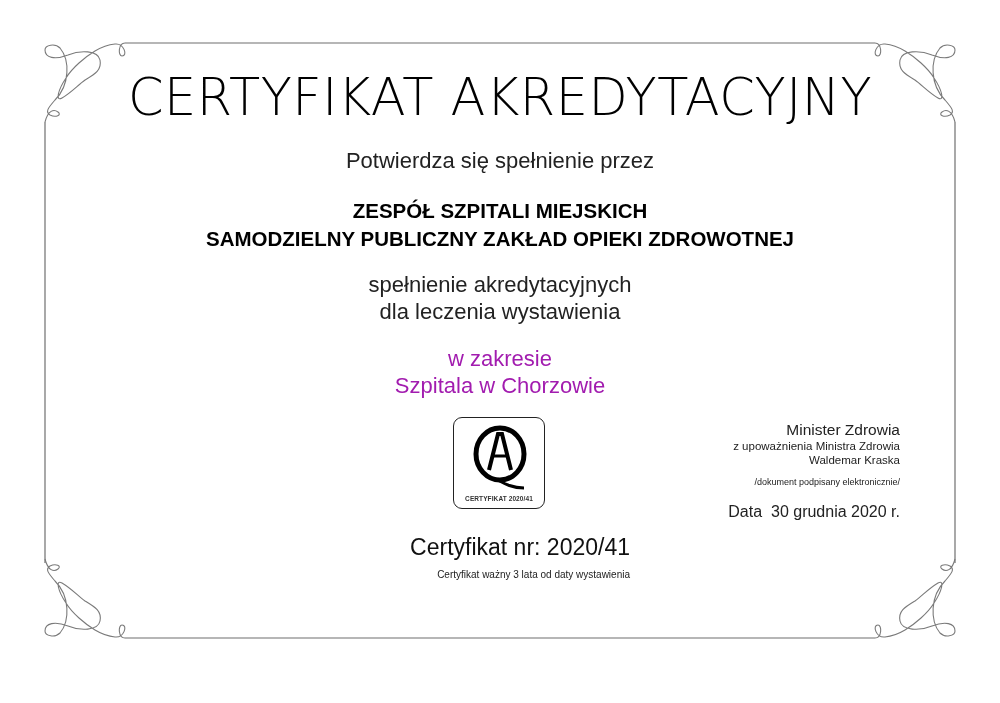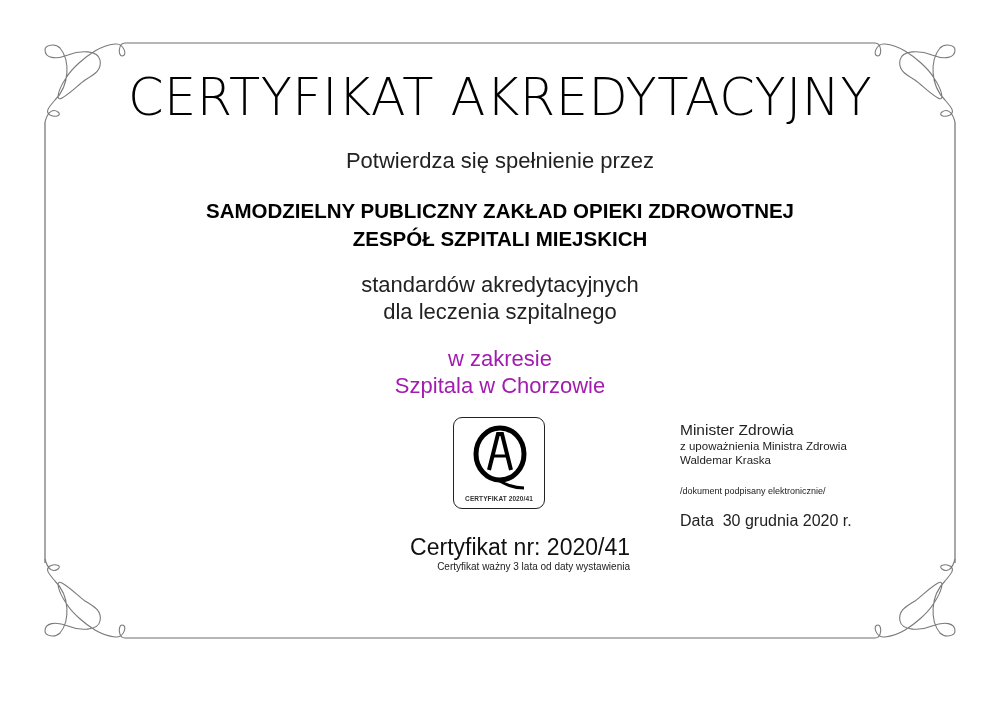--- a/index.html
+++ b/index.html
@@ -13,27 +13,27 @@
   .entity { top:197px; font-size:20.5px; font-weight:bold; color:#000; line-height:28px; }
   .standards { top:271px; font-size:22px; color:#222; line-height:27px; }
   .scope { top:345px; font-size:22px; color:#a21caf; line-height:27px; }
   .logo { position:absolute; left:453px; top:417px; width:92px; height:92px;
           border:1.5px solid #222; border-radius:9px; box-sizing:border-box; }
   .logo svg { position:absolute; left:0; top:0; }
   .logo-caption { position:absolute; left:0; right:0; bottom:6px; text-align:center;
                   font-size:6.5px; font-weight:bold; color:#333; letter-spacing:0.1px; }
   .certno { position:absolute; left:370px; width:260px; top:533px; text-align:right; }
   .certno .num { font-size:23px; color:#111; line-height:28px; }
-  .certno .valid { font-size:10px; color:#222; line-height:12px; }
-  .signature { position:absolute; left:680px; width:220px; top:421px; text-align:left; color:#222; }
+  .certno .valid { font-size:10px; color:#222; line-height:12px;margin-top:8px; }
+  .signature { position:absolute; left:680px; width:220px; top:421px; text-align:right; color:#222; }
   .signature .min { font-size:15.5px; line-height:18px; }
   .signature .auth { font-size:11.5px; line-height:14px; }
   .signature .name { font-size:11.5px; line-height:14px; }
   .signature .role { font-size:11.5px; margin-top:6px; line-height:14px; }
-  .signature .esign { font-size:9px; margin-top:18px; line-height:12px; }
+  .signature .esign { font-size:9px; margin-top:9px; line-height:12px; }
   .signature .date { font-size:16px; margin-top:17px; line-height:13px; }
 </style>
 </head>
 <body>
 
 <svg class="frame" width="1000" height="703" viewBox="0 0 1000 703">
   <g fill="none" stroke="#6f6f6f" stroke-width="1.2">
 
     <line x1="125" y1="43" x2="875" y2="43"></line>
     <line x1="125" y1="638" x2="875" y2="638"></line>
@@ -56,27 +56,27 @@
   <g fill="none" stroke="#7a7a7a" stroke-width="1.1" transform="translate(1000,681) scale(-1,-1)">
     <path d="M125,43 C118,43 118,56 122,56 C128,56 124,43 115,44 C105,45 100,48 95,51 C85,57 72,68 66,78 C58,90 55,102 62,98 C72,92 78,85 85,80 C95,74 102,70 100,60 C98,50 80,50 68,55 C55,60 45,58 45,50 C45,45 55,43 60,48 C70,60 70,85 55,100 C48,108 45,112 50,115 C56,118 62,115 58,112 C54,109 48,110 45,122"></path>
   </g>
 </svg>
 
 <div class="center title">CERTYFIKAT AKREDYTACYJNY</div>
 
 <div class="center confirm">Potwierdza się spełnienie przez</div>
 
 <div class="center entity">
+  <div>ZESPÓŁ SZPITALI MIEJSKICH</div>
   <div>SAMODZIELNY PUBLICZNY ZAKŁAD OPIEKI ZDROWOTNEJ</div>
-  <div>ZESPÓŁ SZPITALI MIEJSKICH</div>
 </div>
 
 <div class="center standards">
-  <div>standardów akredytacyjnych</div>
-  <div>dla leczenia szpitalnego</div>
+  <div>spełnienie akredytacyjnych</div>
+  <div>dla leczenia wystawienia</div>
 </div>
 
 <div class="center scope">
   <div>w zakresie</div>
   <div>Szpitala w Chorzowie</div>
 </div>
 
 <div class="logo">
   <svg width="92" height="92" viewBox="0 0 92 92">
 

